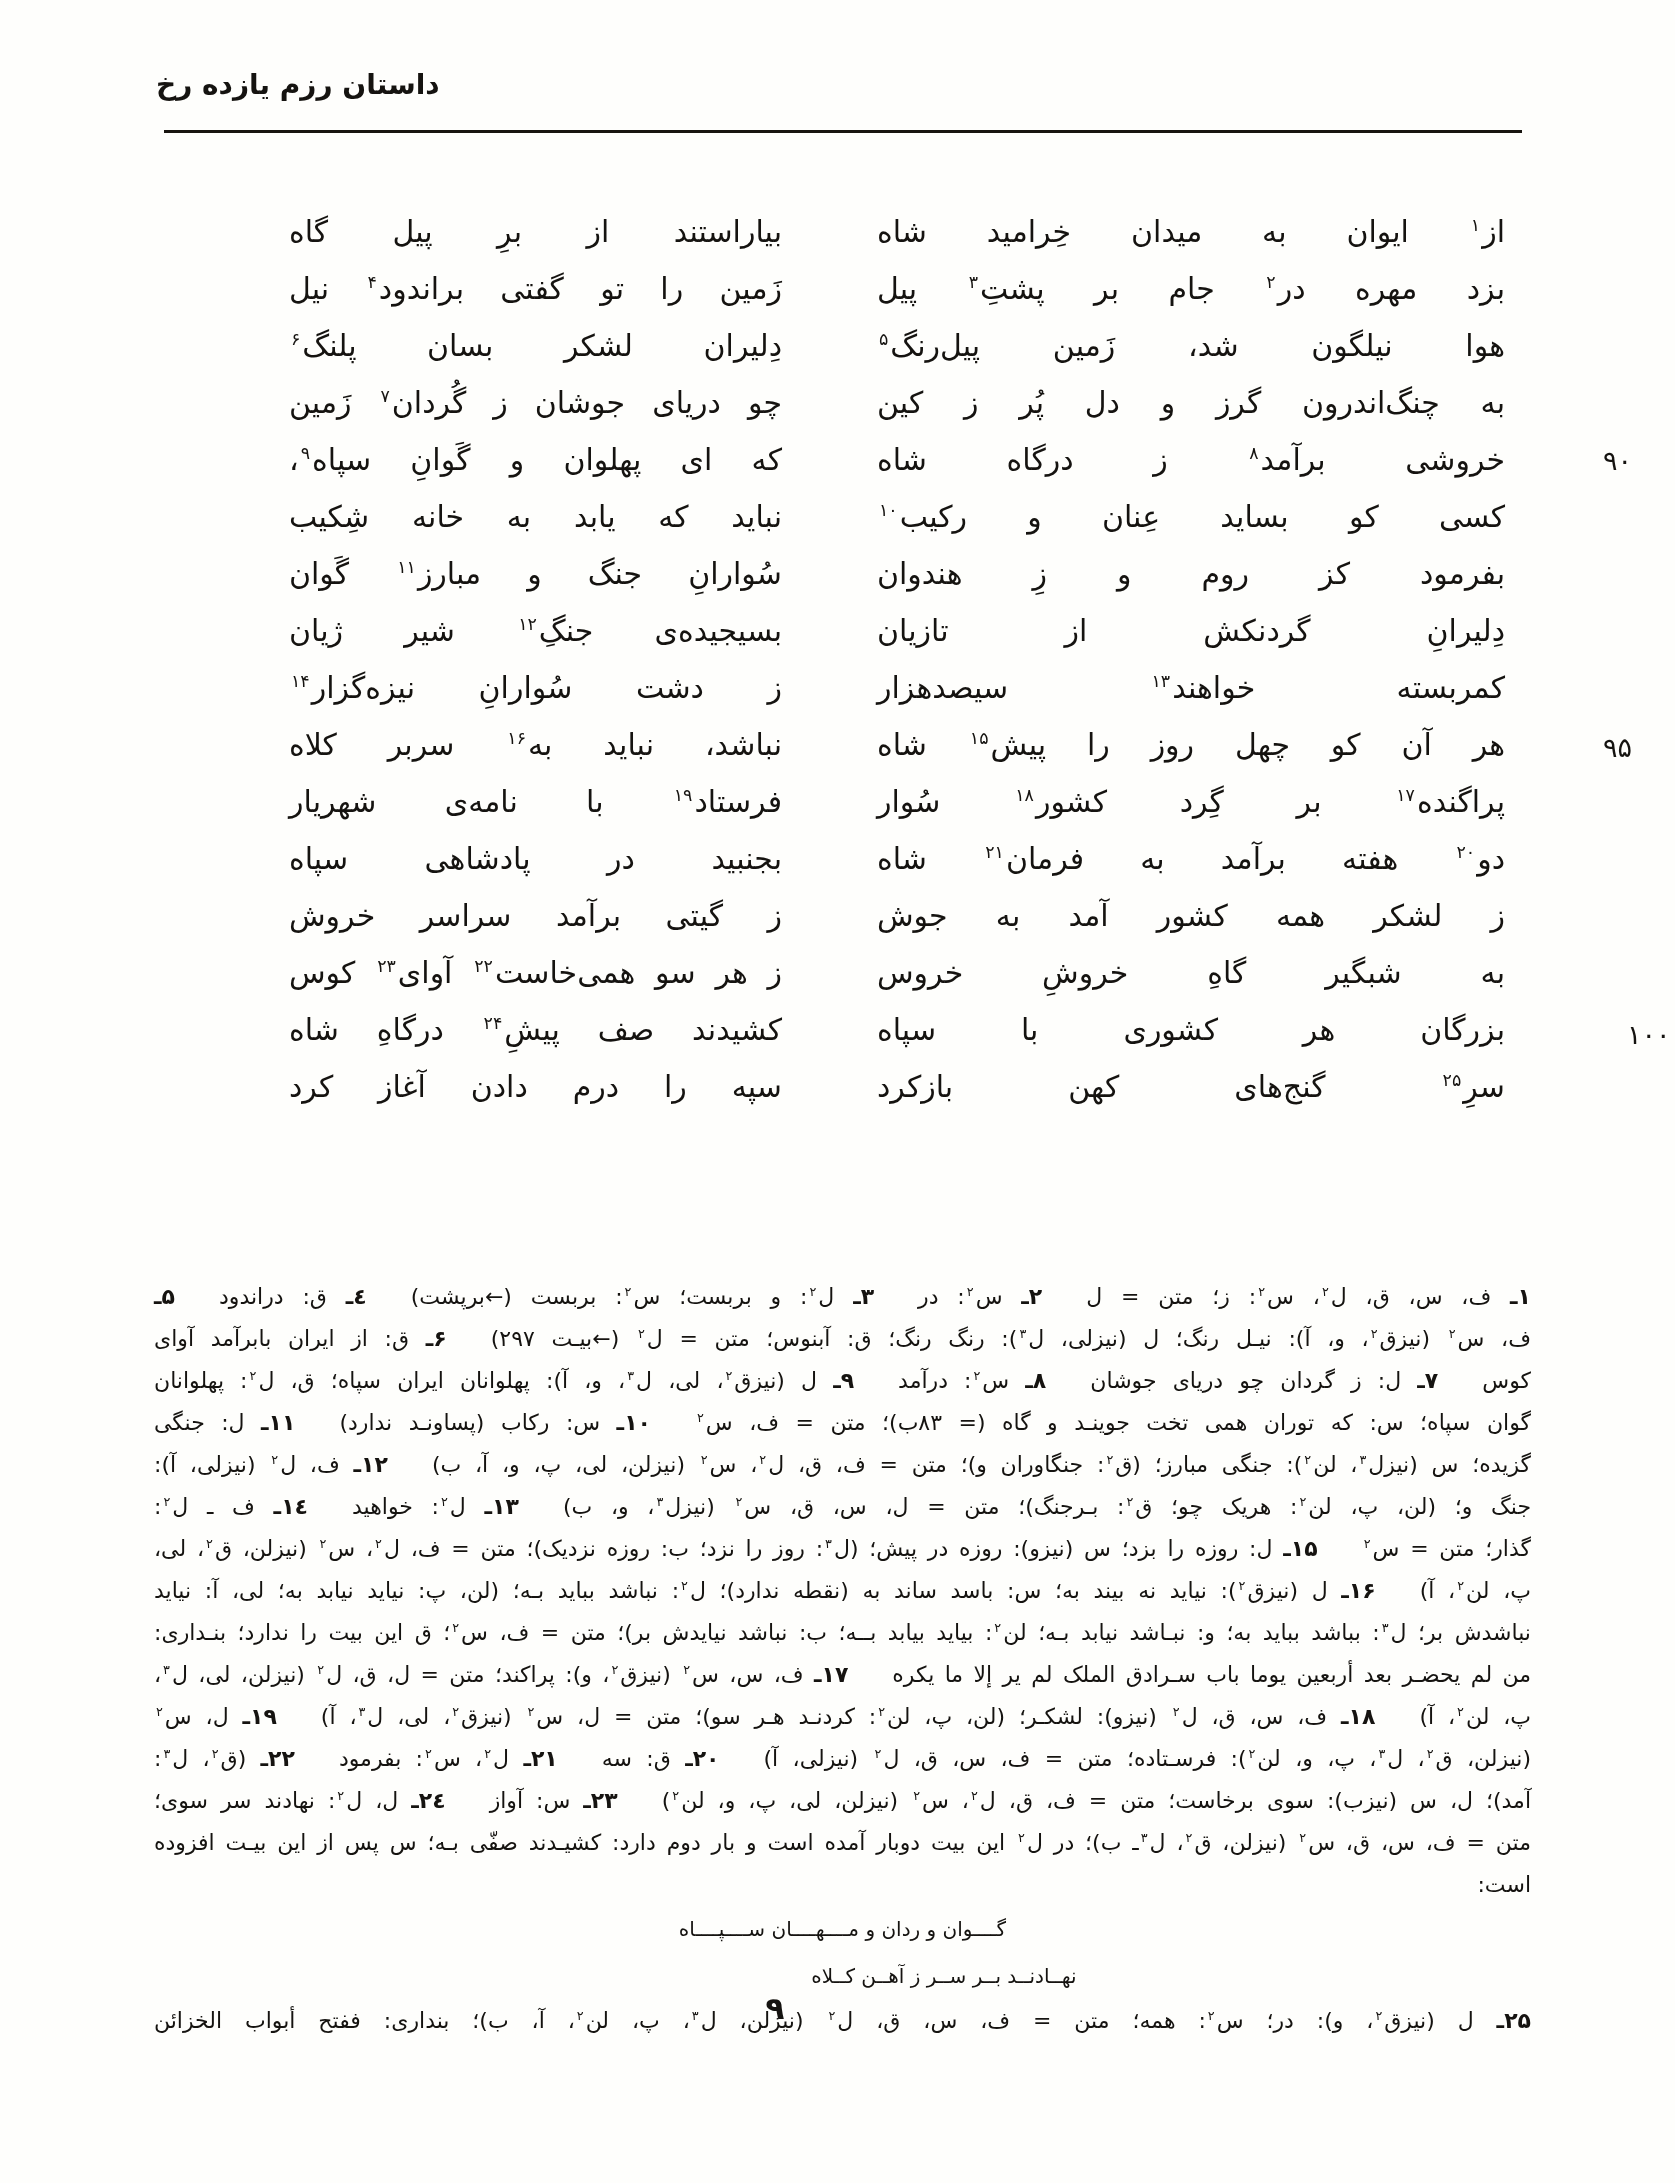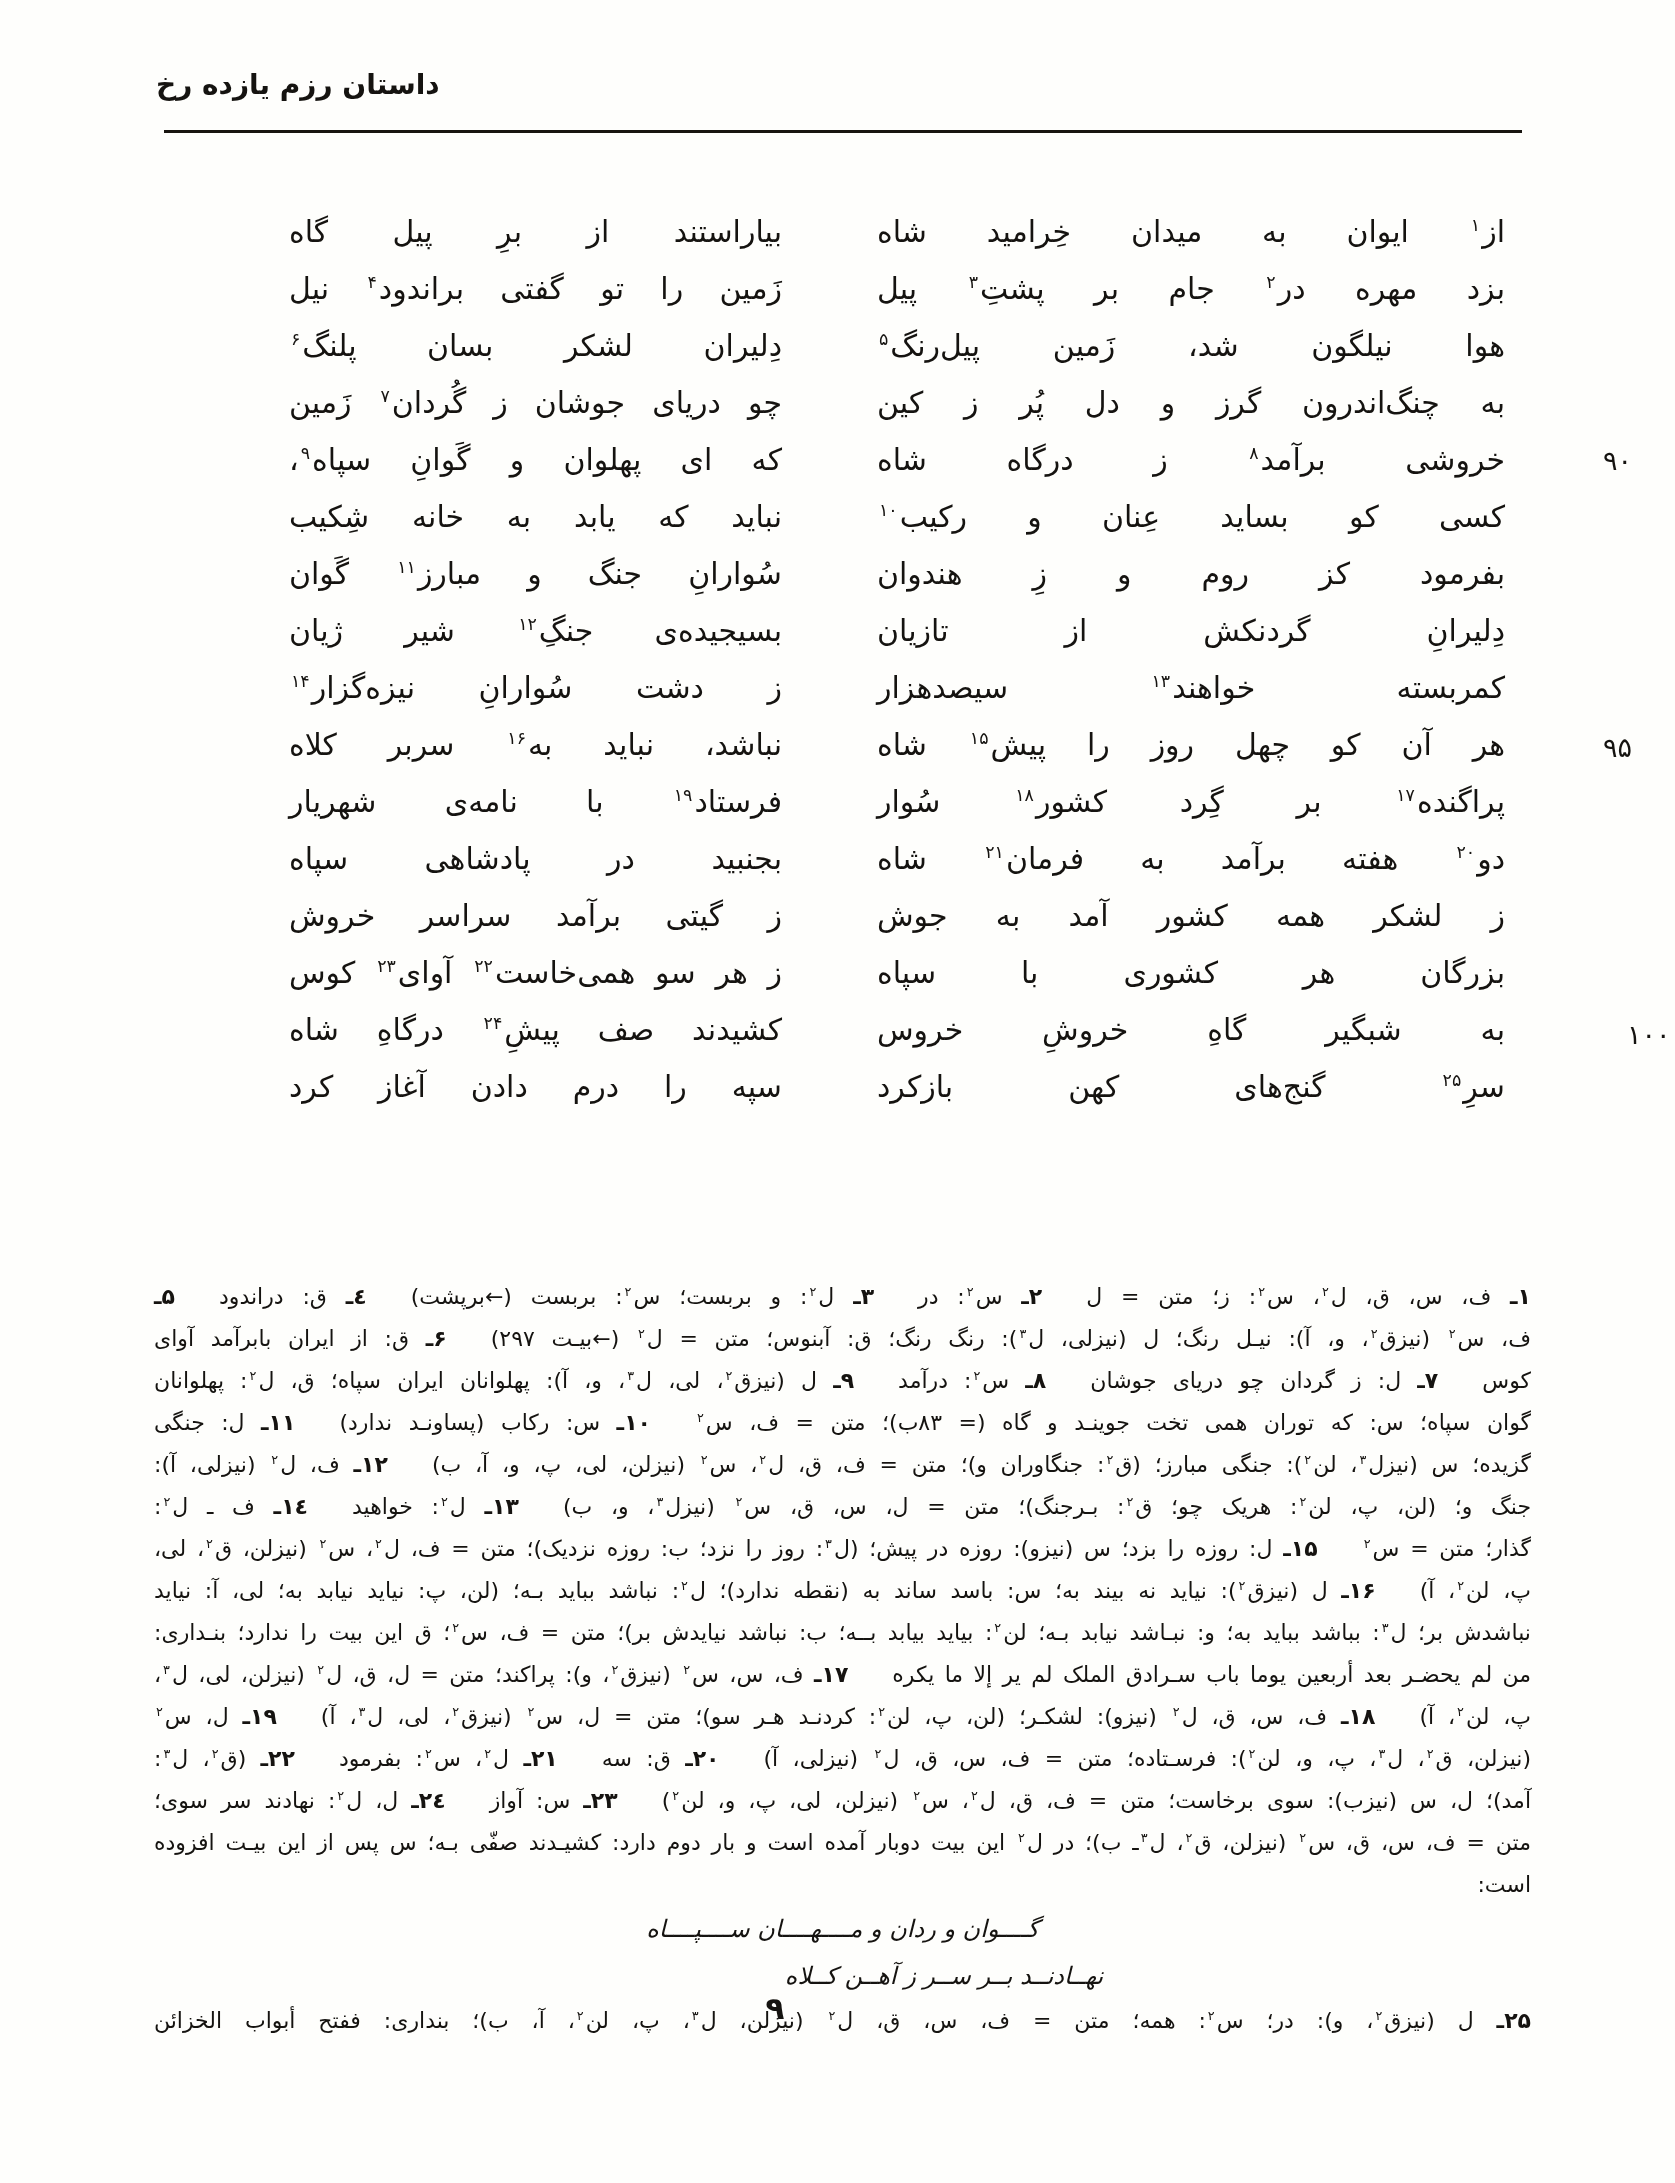--- a/index.html
+++ b/index.html
@@ -55,21 +55,21 @@
   }
   .fn-line{
     min-height:42px;line-height:42px;
     text-align:justify;
     text-align-last:justify;
   }
   .fn-line b{font-weight:bold;}
   .fn-line.align-start{text-align:right;text-align-last:right;}
   .fn-line.align-center{text-align:center;text-align-last:center;}
   .fn-line.align-center-shift{text-align:center;text-align-last:center;padding-left:203px;}
-  .fn-line.verse{font-size:24px;line-height:47px;min-height:47px;font-style:italic;}
+  .fn-line.verse{font-size:20px;line-height:47px;min-height:47px;}
   
   .page-number{
     position:absolute;top:1990px;left:732px;width:88px;
     text-align:center;font-size:31px;font-weight:bold;
   }
 </style>
 </head>
 <body>
 
 <div class="page">
@@ -85,22 +85,22 @@
       <div class="hemistich">به چنگ‌اندرون گرز و دل پُر ز کین</div>
       <div class="hemistich">خروشی برآمد<sup>۸</sup> ز درگاه شاه</div>
       <div class="hemistich">کسی کو بساید عِنان و رکیب<sup>۱۰</sup></div>
       <div class="hemistich">بفرمود کز روم و زِ هندوان</div>
       <div class="hemistich">دِلیرانِ گردنکش از تازیان</div>
       <div class="hemistich">کمربسته خواهند<sup>۱۳</sup> سیصدهزار</div>
       <div class="hemistich">هر آن کو چهل روز را پیش<sup>۱۵</sup> شاه</div>
       <div class="hemistich">پراگنده<sup>۱۷</sup> بر گِرد کشور<sup>۱۸</sup> سُوار</div>
       <div class="hemistich">دو<sup>۲۰</sup> هفته برآمد به فرمان<sup>۲۱</sup> شاه</div>
       <div class="hemistich">ز لشکر همه کشور آمد به جوش</div>
+      <div class="hemistich">به شبگیر گاهِ خروشِ خروس</div>
       <div class="hemistich">بزرگان هر کشوری با سپاه</div>
-      <div class="hemistich">به شبگیر گاهِ خروشِ خروس</div>
       <div class="hemistich">سرِ<sup>۲۵</sup> گنج‌های کهن بازکرد</div>
     </div>
 
   <div class="poem-col poem-left">
       <div class="hemistich">بیاراستند از برِ پیل گاه</div>
       <div class="hemistich">زَمین را تو گفتی براندود<sup>۴</sup> نیل</div>
       <div class="hemistich">دِلیران لشکر بسان پلنگ<sup>۶</sup></div>
       <div class="hemistich">چو دریای جوشان ز گُردان<sup>۷</sup> زَمین</div>
       <div class="hemistich">که ای پهلوان و گَوانِ سپاه<sup>۹</sup>،</div>
       <div class="hemistich">نباید که یابد به خانه شِکیب</div>

